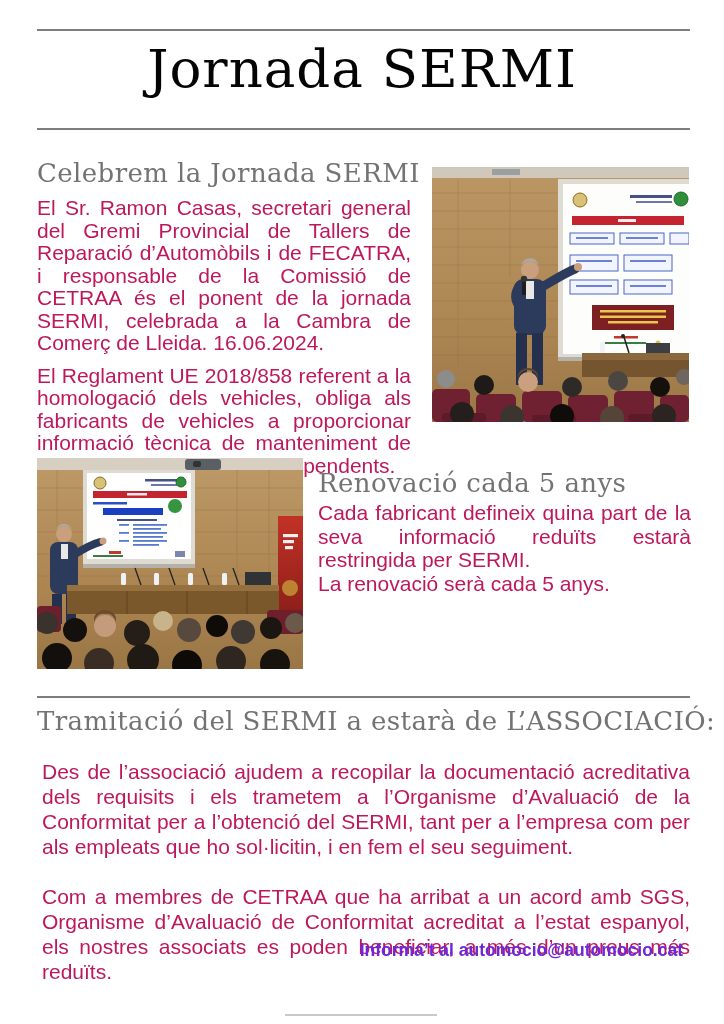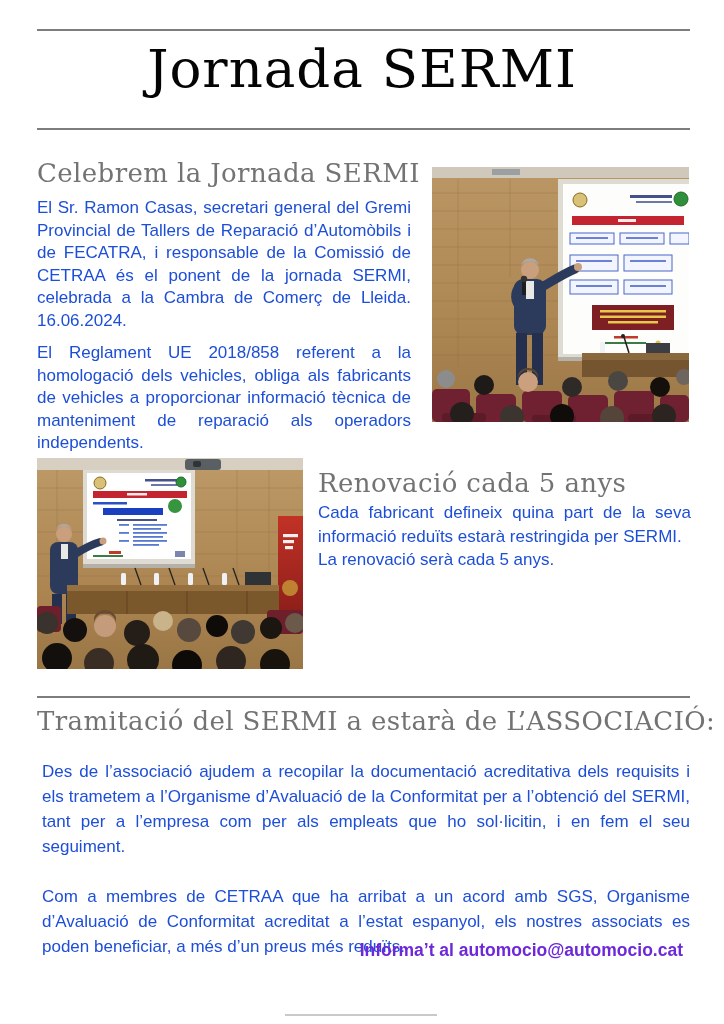--- a/index.html
+++ b/index.html
@@ -17,21 +17,21 @@
     font-family:"DejaVu Serif","Liberation Serif",serif;
     font-size:53px;font-weight:500;color:#040404;letter-spacing:1px;white-space:nowrap;
   }
   .h2{
     position:absolute;font-family:"DejaVu Serif","Liberation Serif",serif;
     font-size:26px;font-weight:500;color:#737373;letter-spacing:0.4px;white-space:nowrap;
   }
   .h2-celebrem{left:37px;top:158px;}
   .h2-renovacio{left:318px;top:468px;}
   .h2-tramitacio{left:37px;top:706px;font-size:26px;}
-  .body-text{position:absolute;font-size:17px;line-height:22.5px;color:#1d4ed8;text-align:justify;}
+  .body-text{position:absolute;font-size:21px;line-height:22.5px;color:#be185d;text-align:justify;}
   .body-text p{margin:0 0 10px 0;}
   .s1-text{left:37px;top:197px;width:374px;}
   .s2-text{left:318px;top:501px;width:373px;line-height:23.5px;}
   .s2-text p{margin:0;}
   .s3-text{left:42px;top:759px;width:648px;line-height:25px;}
   .s3-text p{margin:0 0 25px 0;}
   .contact{
     position:absolute;right:41px;top:940px;font-size:17.5px;font-weight:700;color:#6d28d9;
     white-space:nowrap;
   }

